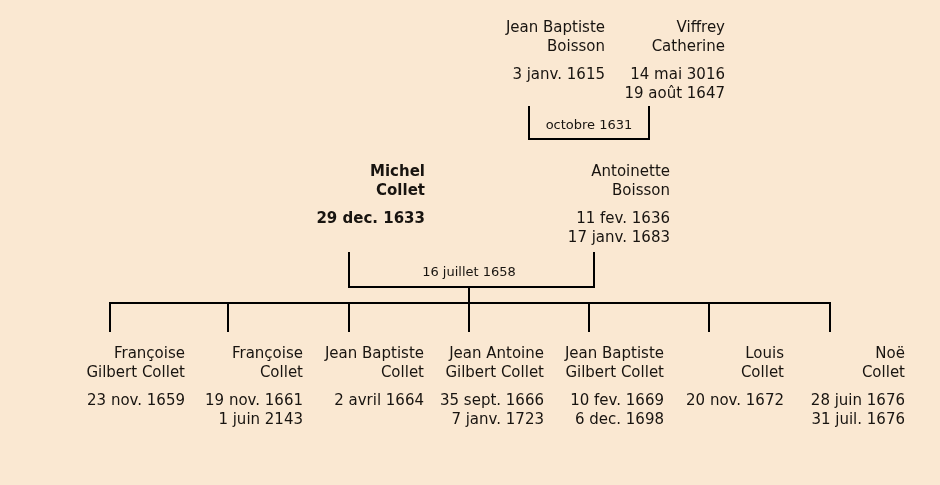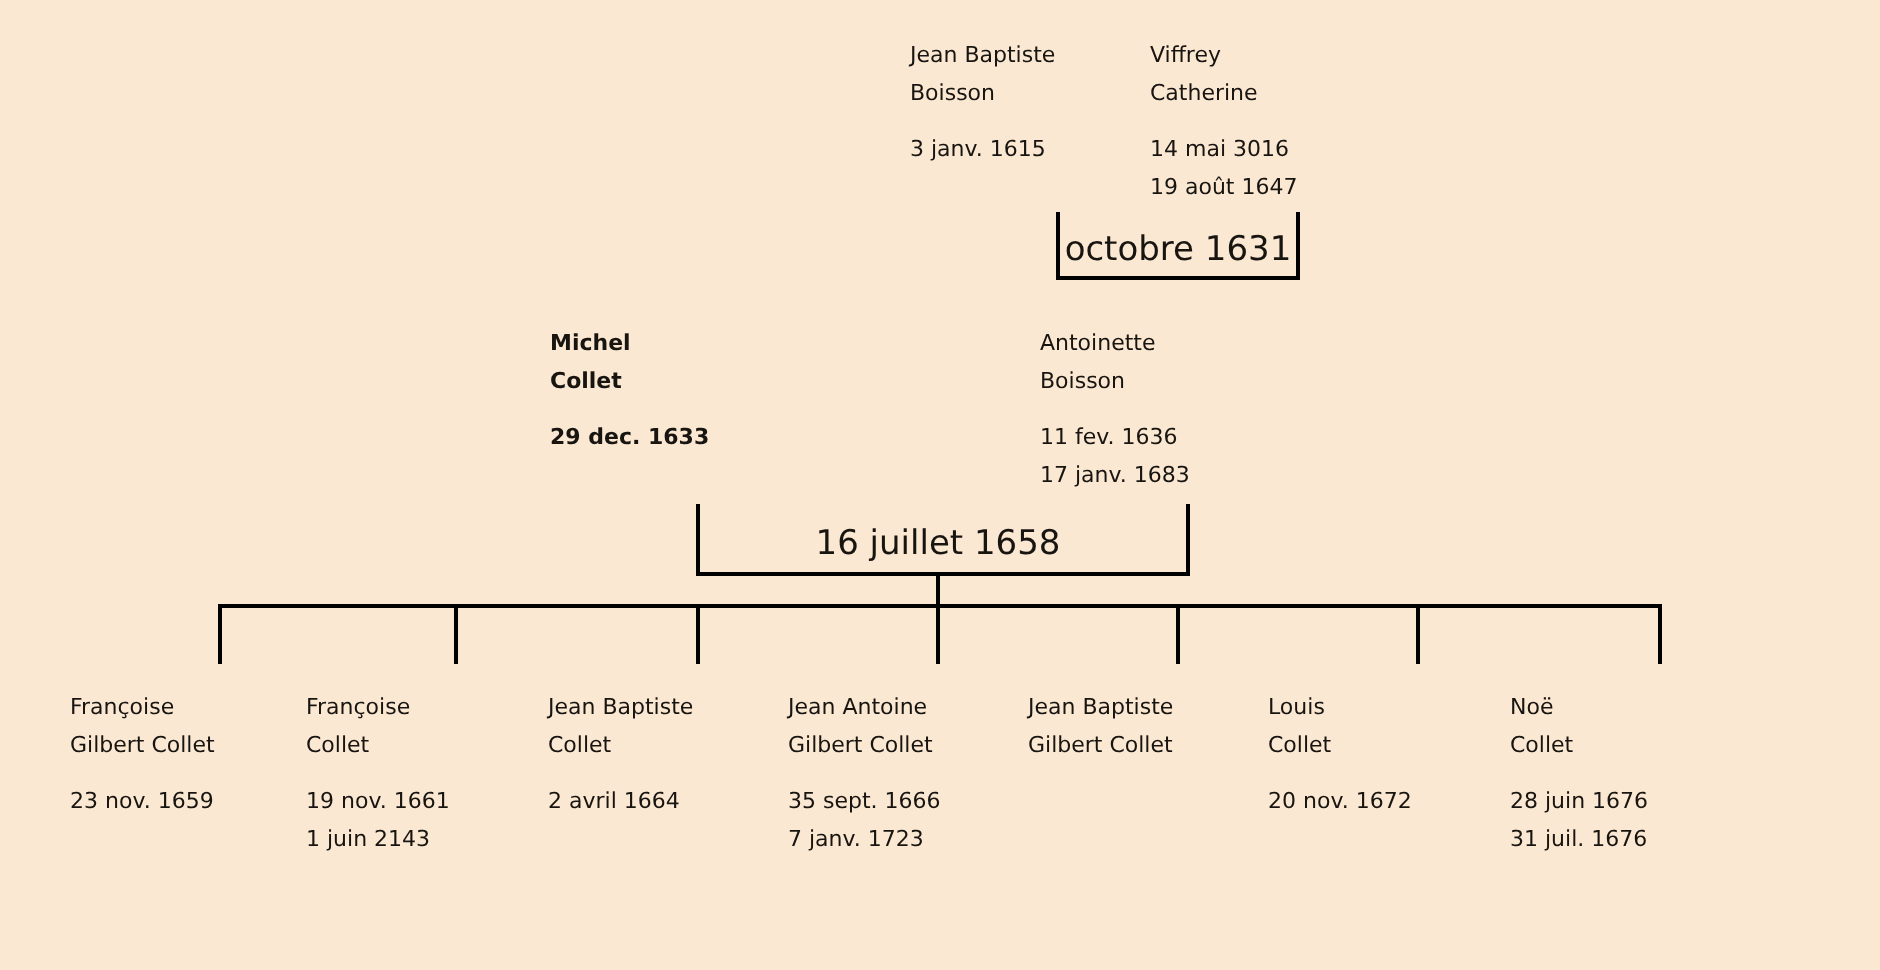--- a/index.html
+++ b/index.html
@@ -9,32 +9,32 @@
     width: 940px;
     height: 485px;
     background: #fae8d2;
     font-family: "DejaVu Sans", sans-serif;
     color: #181410;
     overflow: hidden;
   }
   .person {
     position: absolute;
     width: 150px;
-    text-align: left;
-    font-size: 11px;
+    text-align: right;
+    font-size: 15px;
     line-height: 19px;
   }
   .person .dates { margin-top: 9px; }
   .person.bold { font-weight: bold; }
   .hline, .vline { position: absolute; background: #000; }
   .hline { height: 2px; }
   .vline { width: 2px; }
   .marriage-label {
     position: absolute;
-    font-size: 17px;
+    font-size: 13px;
     line-height: 18px;
     text-align: center;
   }
 </style>
 </head>
 <body>
 
 <div class="canvas">
 
   <div class="person" style="left:455px; top:18px;">
@@ -126,20 +126,24 @@
     <div>Gilbert Collet</div>
     <div class="dates">
       <div>35 sept. 1666</div>
       <div>7 janv. 1723</div>
     </div>
   </div>
 
   <div class="person" style="left:514px; top:344px;">
     <div>Jean Baptiste</div>
     <div>Gilbert Collet</div>
+    <div class="dates">
+      <div>10 fev. 1669</div>
+      <div>6 dec. 1698</div>
+    </div>
   </div>
 
   <div class="person" style="left:634px; top:344px;">
     <div>Louis</div>
     <div>Collet</div>
     <div class="dates">
       <div>20 nov. 1672</div>
       <div></div>
     </div>
   </div>

